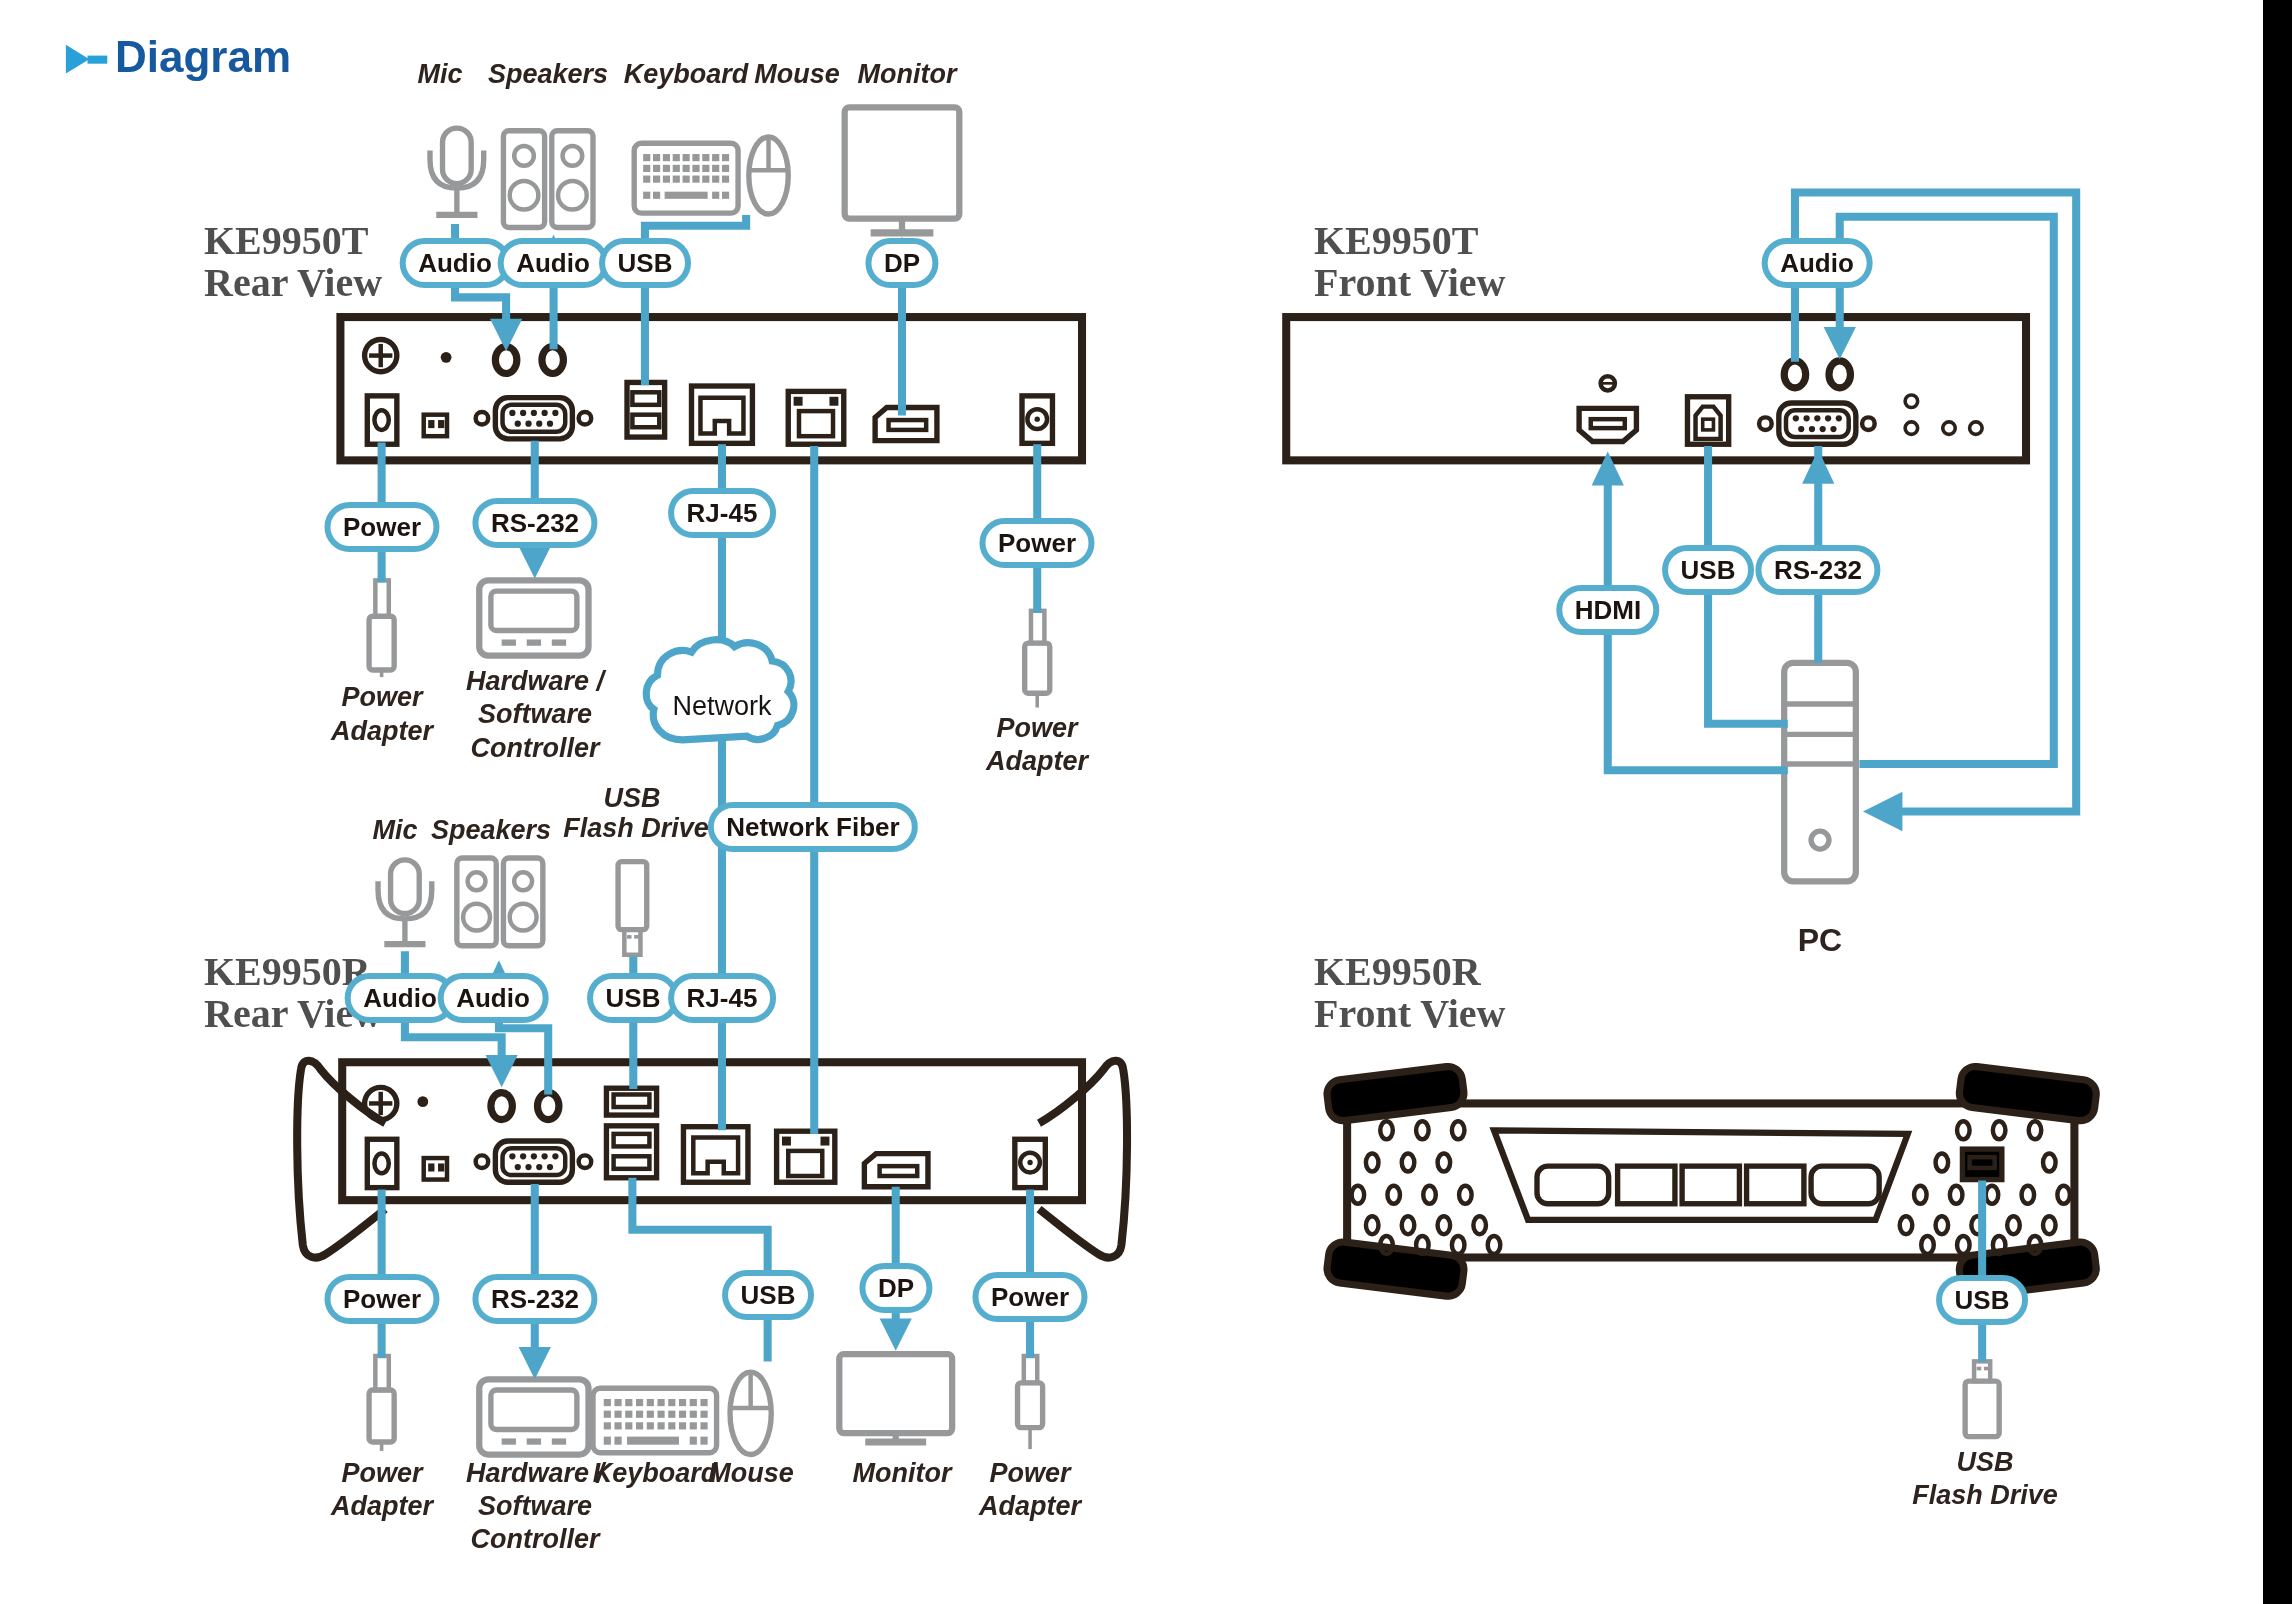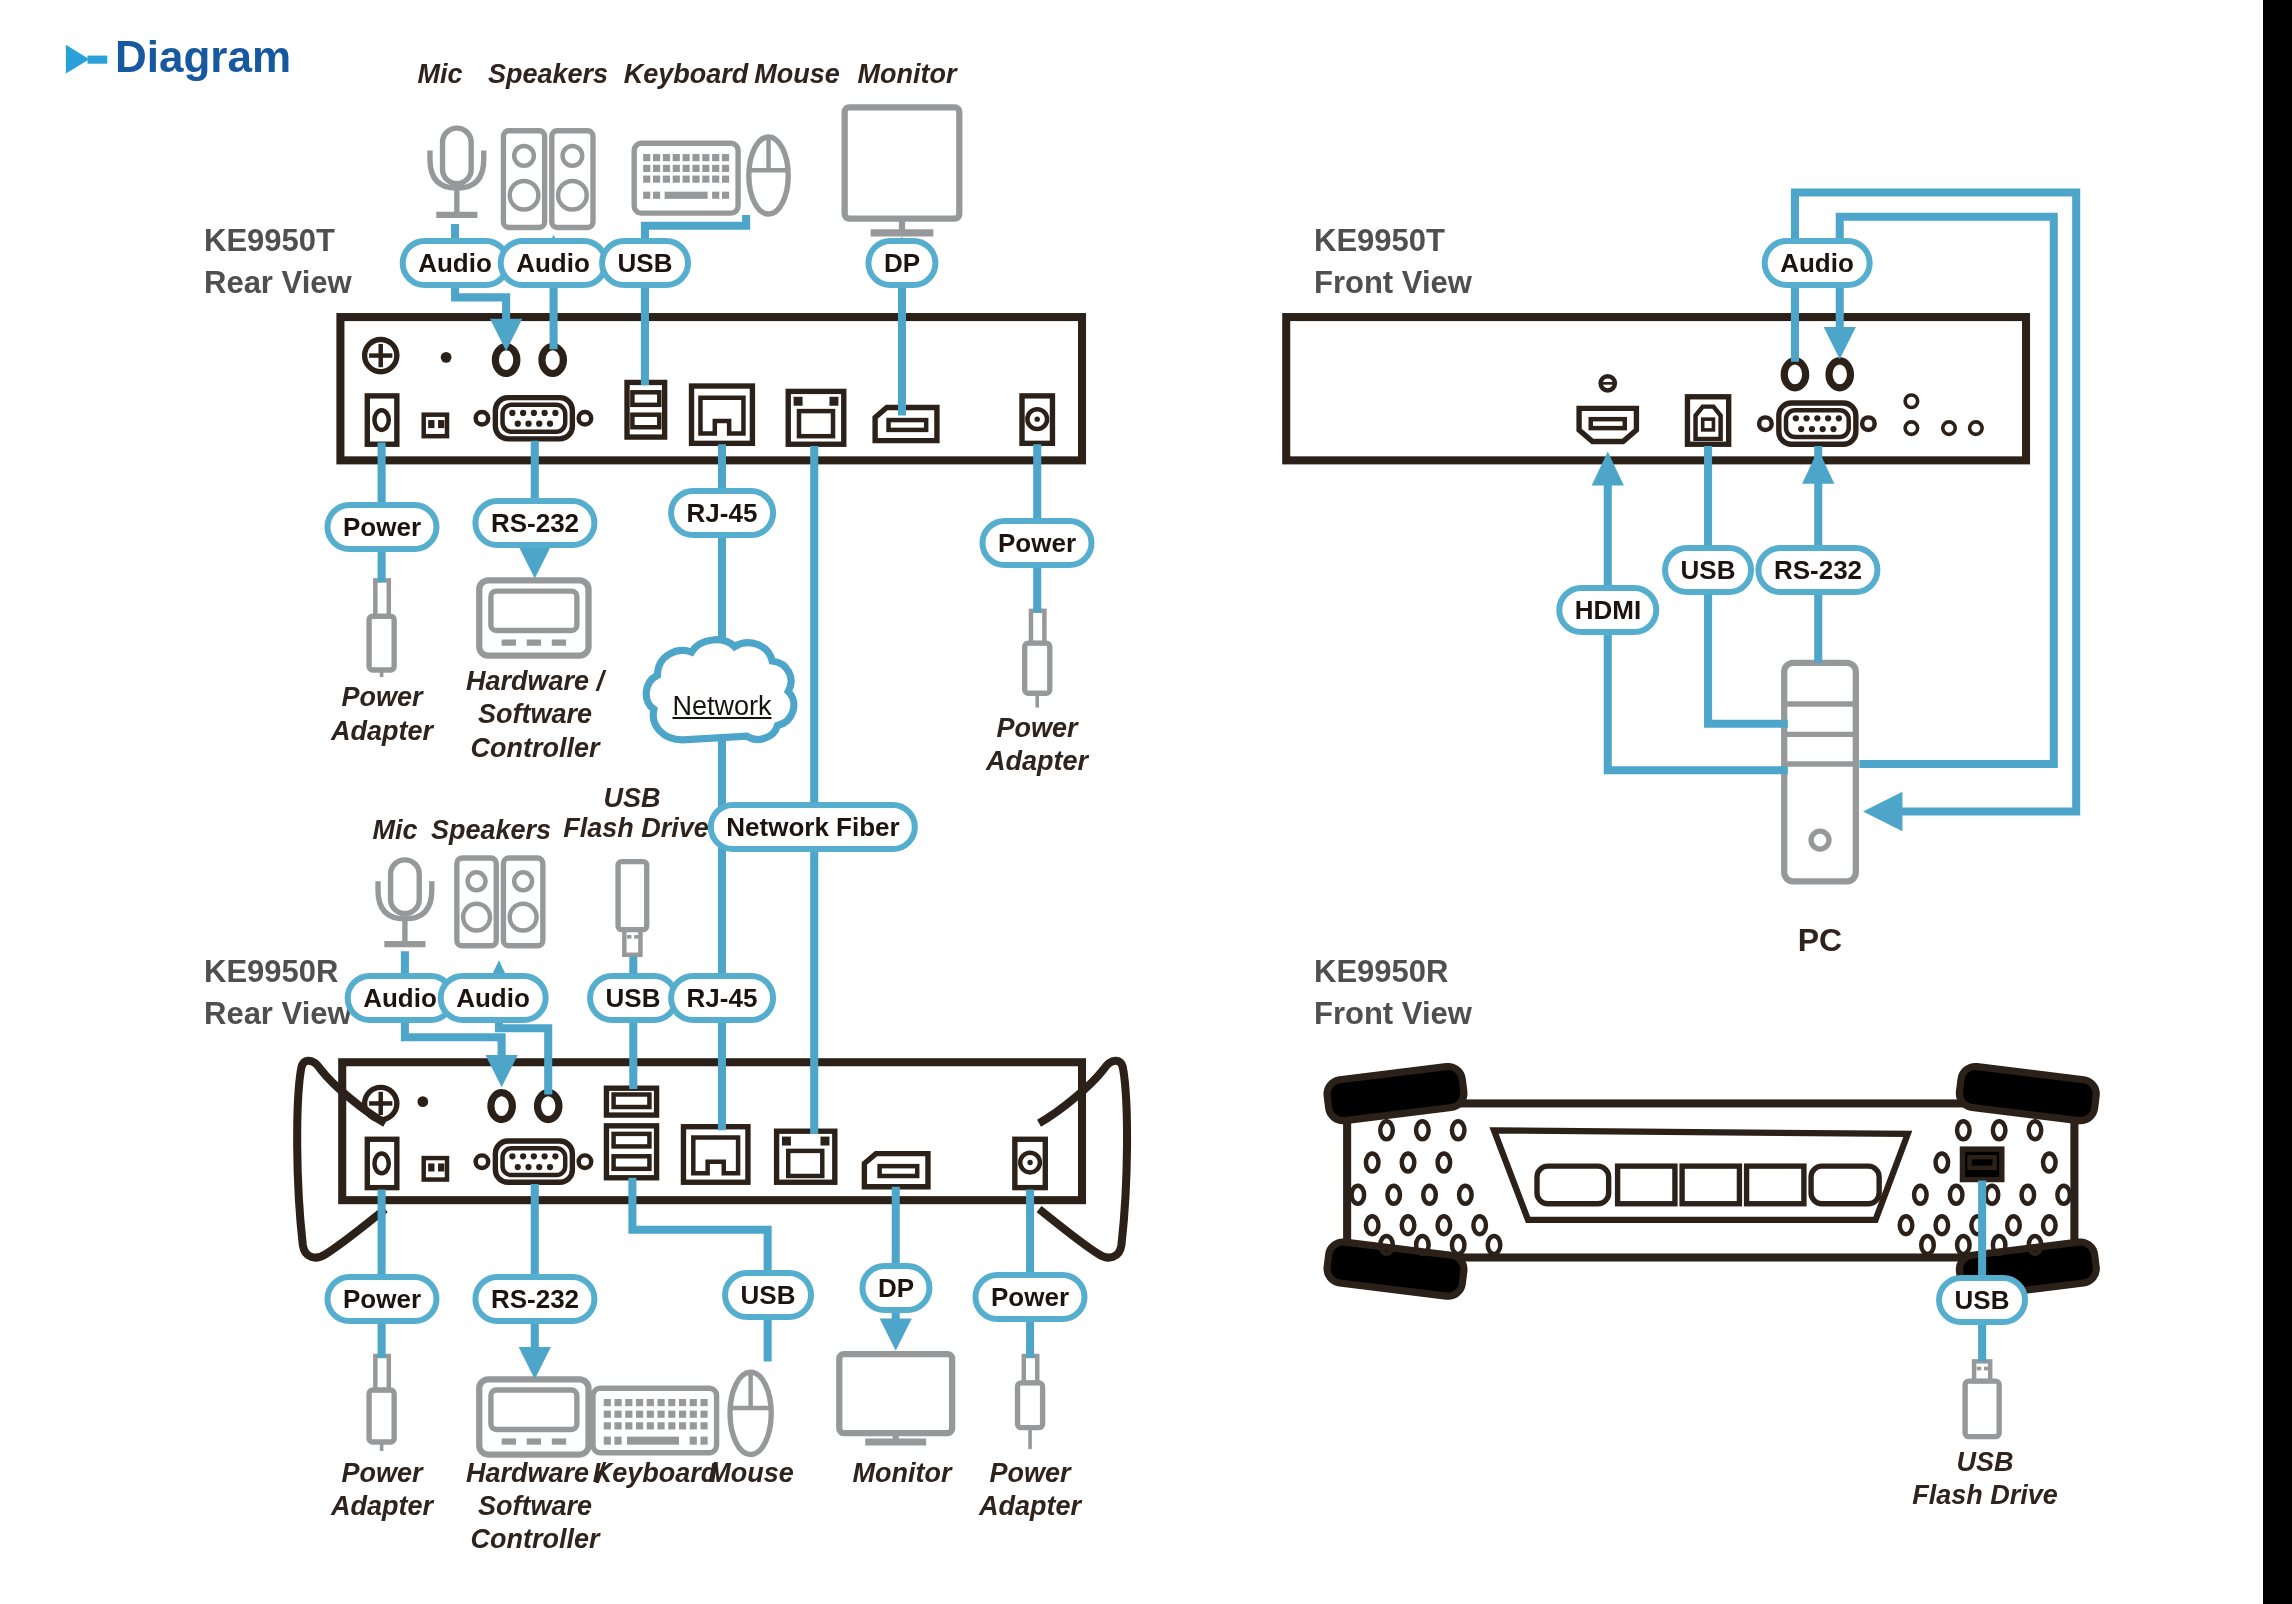--- a/index.html
+++ b/index.html
@@ -5,23 +5,23 @@
   html,body{margin:0;padding:0;background:#000;}
   #stage{position:relative;width:2263px;height:1605px;background:#ffffff;overflow:hidden;
          font-family:"Liberation Sans",sans-serif;}
   svg.layer{position:absolute;left:0;top:0;z-index:1;}
   .pill{position:absolute;transform:translateX(-50%);background:#fff;border:6.3px solid #56aecf;
         border-radius:36px;color:#1d1410;font-weight:bold;font-size:26px;line-height:38px;
         padding:0 12.5px;white-space:nowrap;z-index:3;}
   .lbl{position:absolute;transform:translateX(-50%);color:#2e231d;font-weight:bold;font-size:27px;
        line-height:30px;white-space:nowrap;z-index:2;font-style:italic;}
   .net-lbl{position:absolute;transform:translateX(-50%);color:#171310;font-weight:normal;
-           font-size:27px;z-index:3;text-decoration:underline;}
+           font-size:27px;z-index:3;}
   .pc-lbl{position:absolute;transform:translateX(-50%);color:#2e231d;font-weight:bold;font-size:32px;z-index:2;}
-  .sec-title{position:absolute;color:#4f4f50;font-weight:bold;font-size:31px;line-height:42px;z-index:2;}
+  .sec-title{position:absolute;color:#4f4f50;font-weight:bold;font-size:40px;line-height:42px;z-index:2;font-family:Liberation Serif, serif;}
   .sec-title span{display:block;}
   .hdr-title{position:absolute;left:115px;top:32px;color:#17599e;font-weight:bold;font-size:44px;z-index:2;}
   .hdr-bullet{position:absolute;left:64px;top:43px;z-index:2;}
 </style>
 </head>
 <body>
 
 <div id="stage">
 
   <svg class="layer" width="2293" height="1605" viewBox="0 0 2560 1792">

